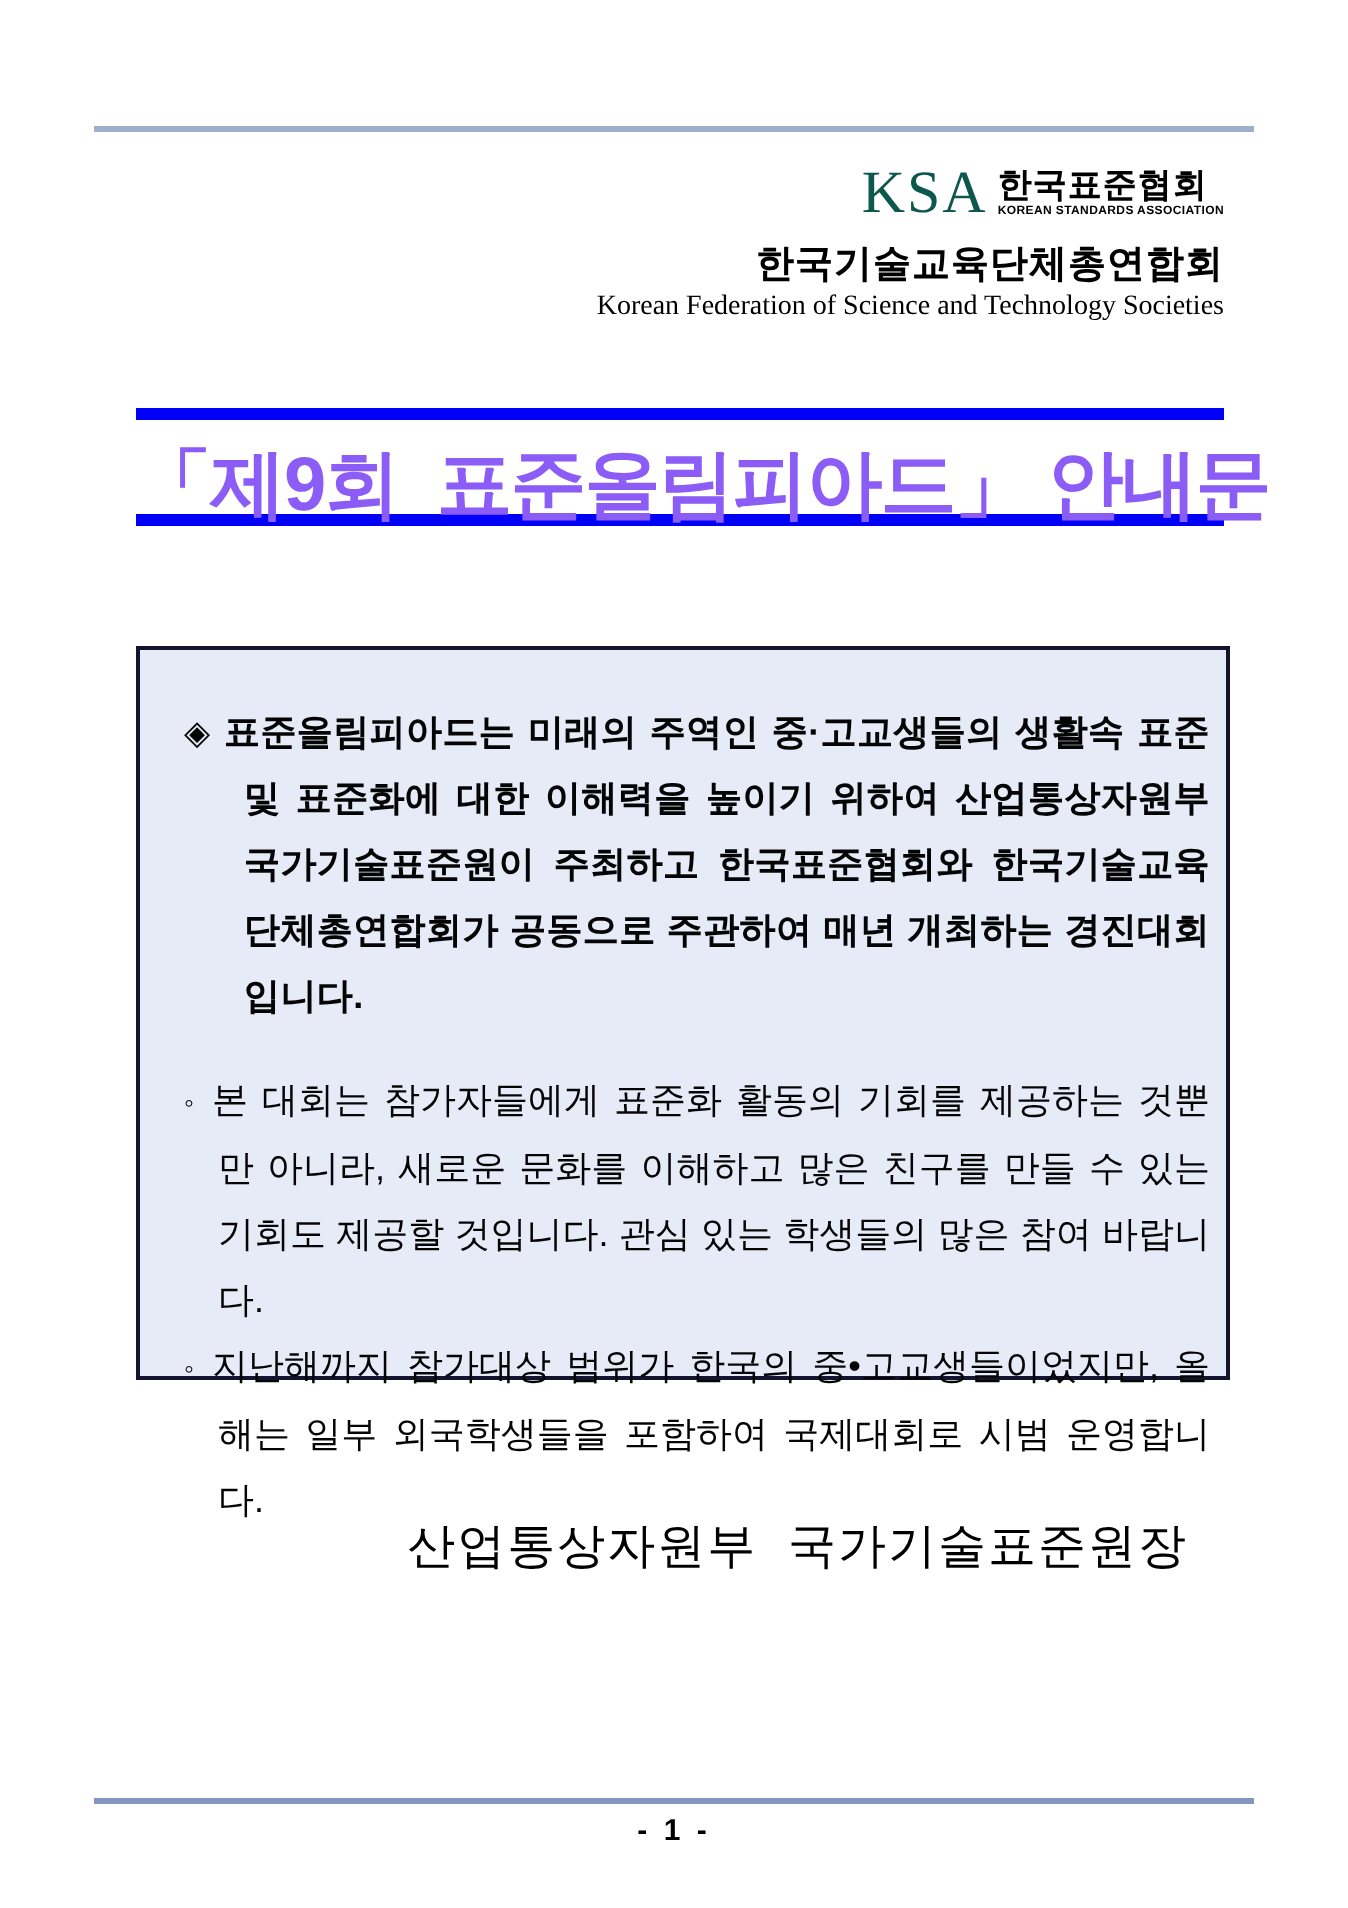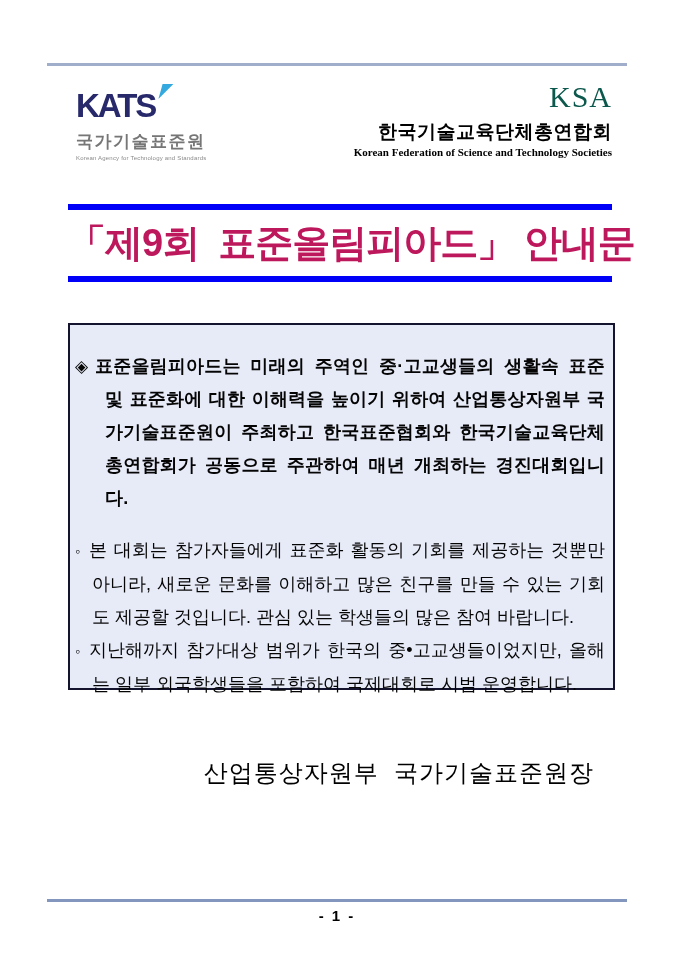--- a/index.html
+++ b/index.html
@@ -45,36 +45,36 @@
   .ksa-row{display:flex;align-items:flex-start;justify-content:flex-end;white-space:nowrap;}
   .ksa-text{
     font-family:"Liberation Serif","DejaVu Serif",serif;
     font-weight:normal;font-size:30px;line-height:26px;letter-spacing:1px;
     color:var(--ksa_teal);
   }
   .ksa-names{display:inline-block;text-align:left;margin-left:5px;}
   .ksa-kr{display:block;font-size:17px;font-weight:900;letter-spacing:.5px;line-height:18px;}
   .ksa-en{display:block;font-size:6px;font-weight:bold;letter-spacing:.2px;margin-top:1px;}
   .fed-kr{margin-top:9px;font-size:19px;font-weight:900;letter-spacing:.5px;white-space:nowrap;}
-  .fed-en{font-family:"Liberation Serif","DejaVu Serif",serif;font-size:11px;font-weight:bold;margin-top:1px;white-space:nowrap;}
+  .fed-en{font-family:"Liberation Serif","DejaVu Serif",serif;font-size:14px;font-weight:normal;margin-top:1px;white-space:nowrap;}
 
   
   .title-banner{position:absolute;left:68px;top:204px;width:544px;}
   .bar{height:6px;background:var(--title_bar_blue);}
   .doc-title{
-    height:66px;line-height:66px;text-align:center;
+    height:47px;line-height:66px;text-align:center;
     font-size:38px;font-weight:bold;letter-spacing:-1px;white-space:pre;
-    color:#be185d;
+    color:#8b5cf6;
   }
 
   
   .notice-box{
     position:absolute;left:68px;top:323px;width:547px;height:367px;
     background:var(--box_bg);border:2px solid var(--box_border);
-    padding:25px 8px 10px 5px;
+    padding:25px 8px 10px 22px;
   }
   .para{
     font-size:18px;line-height:33px;text-align:justify;color:#050505;
   }
   .para.bold{font-weight:bold;text-align-last:justify;letter-spacing:.2px;}
   .para.p1{padding-left:30px;text-indent:-30px;margin-bottom:19px;}
   .para.pc{padding-left:17px;text-indent:-17px;}
   .para.p2{margin-bottom:19px;}
   .bullet-diamond{display:inline-block;width:20px;text-indent:0;font-size:17px;}
   .bullet-circle{display:inline-block;width:14px;text-indent:0;font-size:14px;}
@@ -87,31 +87,28 @@
   .footer-rule{position:absolute;left:47px;top:899px;width:580px;height:3px;background:var(--footer_rule);}
   .page-number{position:absolute;left:0;top:907px;width:674px;text-align:center;font-size:15px;letter-spacing:2px;font-weight:bold;}
 </style>
 </head>
 <body>
 
 <div class="page">
 
   <div class="top-rule"></div>
 
-  <div class="kats-block">
-    <div class="kats-row">
-      <span class="kats-text">KATS</span><span class="kats-mark"></span>
-    </div>
-    <div class="kats-kr">국가기술표준원</div>
-    <div class="kats-en">Korean Agency for Technology and Standards</div>
-  </div>
 
   <div class="right-block">
     <div class="ksa-row">
       <span class="ksa-text">KSA</span>
+      <span class="ksa-names">
+        <span class="ksa-kr">한국표준협회</span>
+        <span class="ksa-en">KOREAN STANDARDS ASSOCIATION</span>
+      </span>
     </div>
     <div class="fed-kr">한국기술교육단체총연합회</div>
     <div class="fed-en">Korean Federation of Science and Technology Societies</div>
   </div>
 
   <div class="title-banner">
     <div class="bar"></div>
     <div class="doc-title">「제9회  표준올림피아드」 안내문</div>
     <div class="bar"></div>
   </div>

